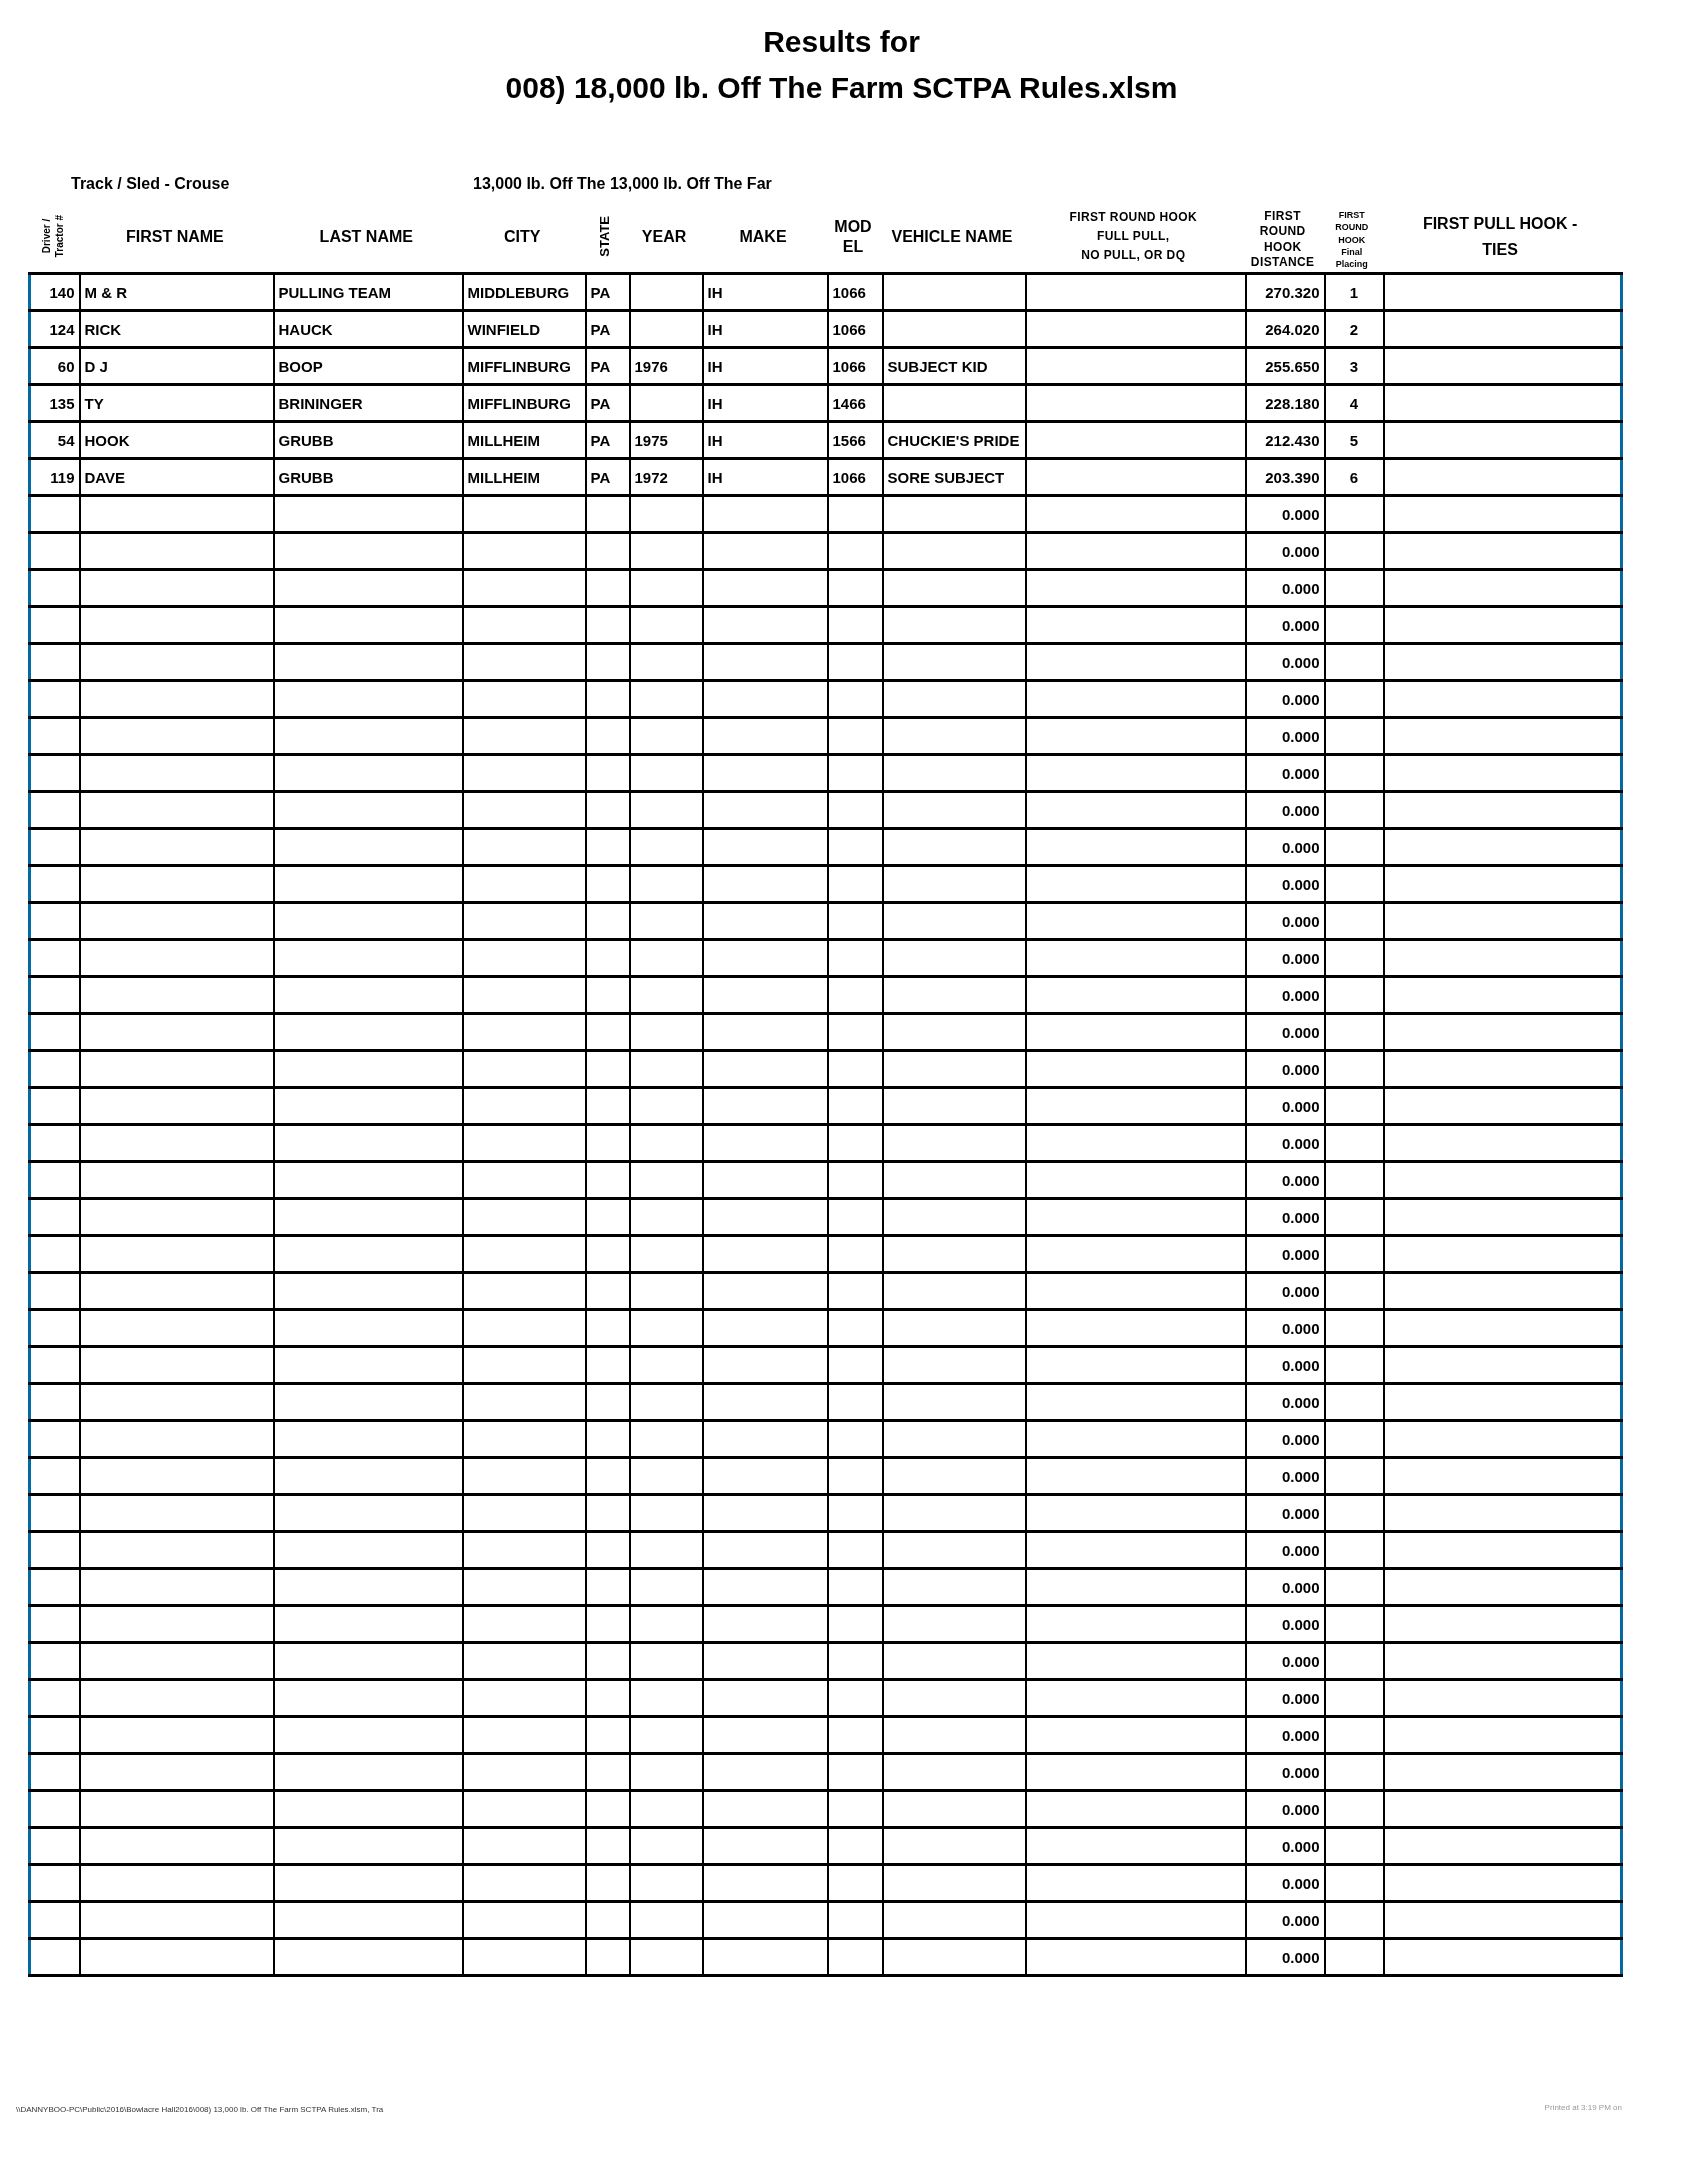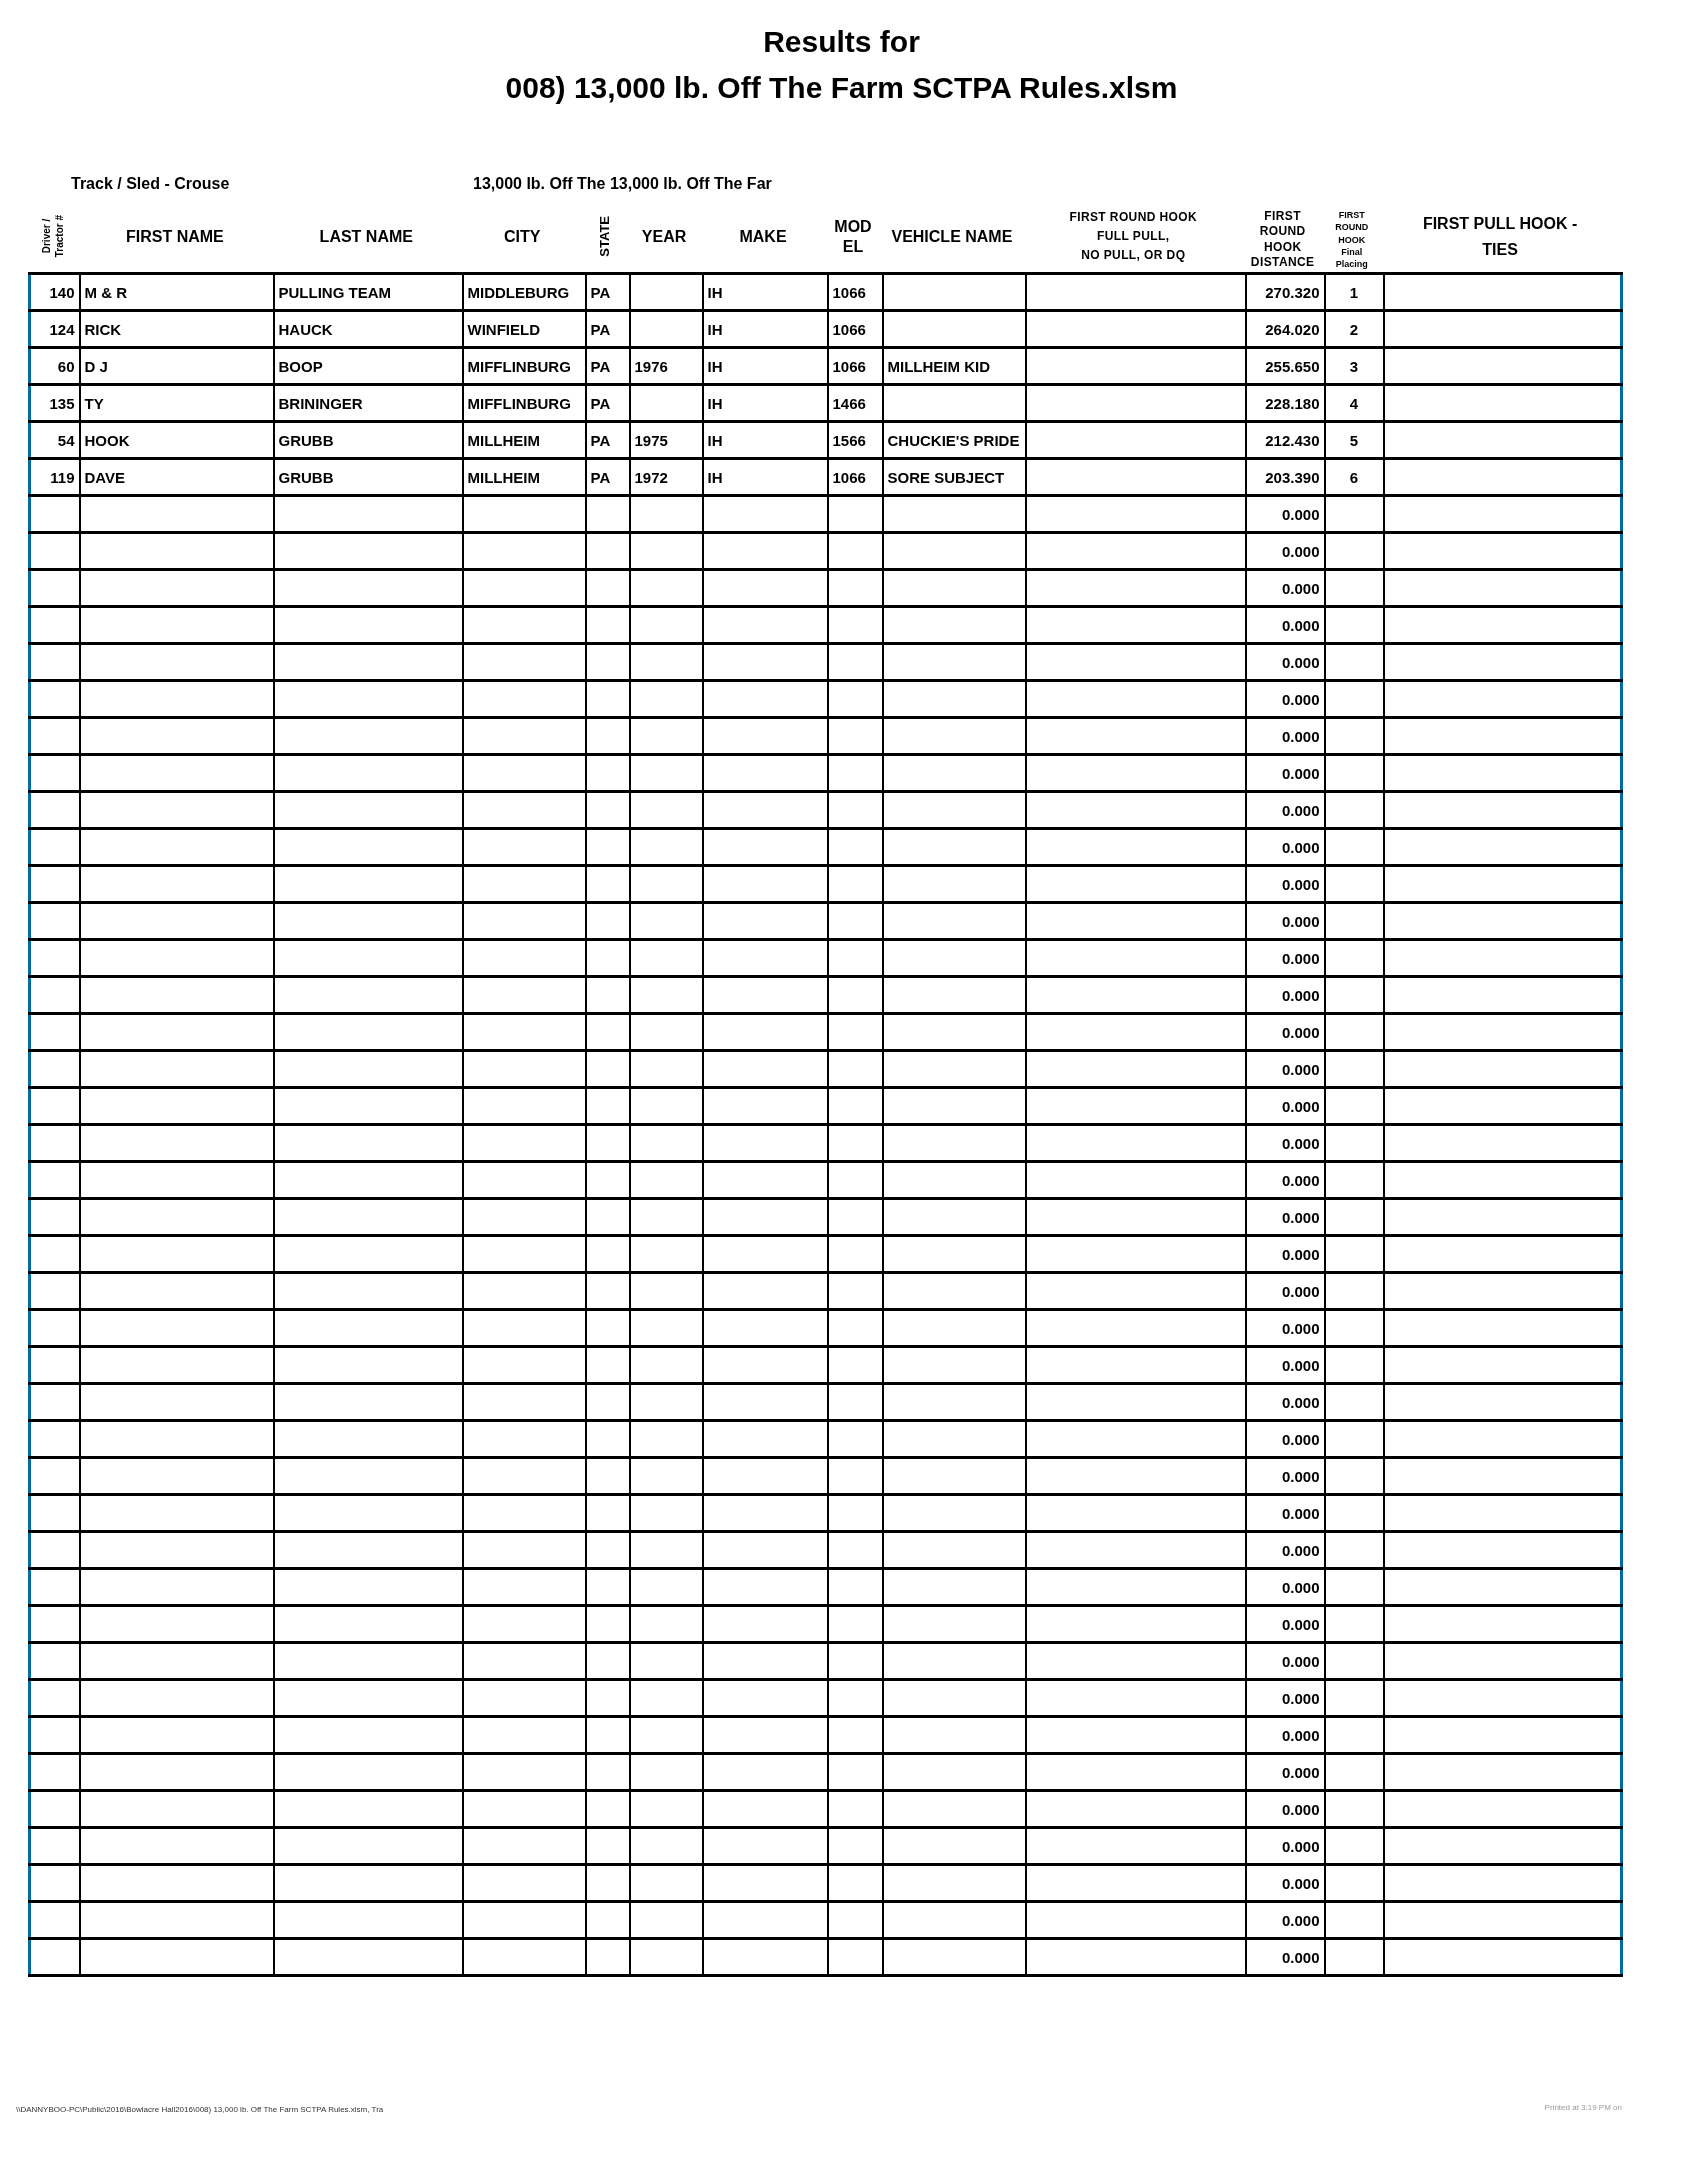--- a/index.html
+++ b/index.html
@@ -84,21 +84,21 @@
   .footer-left  { position:absolute; left:16px;  top:2105px; font-size:8px; color:#333; white-space:nowrap; }
   .footer-right { position:absolute; right:61px; top:2103px; font-size:8px; color:#9a9a9a; white-space:nowrap; }
 </style>
 </head>
 <body>
 
 <div class="page">
 
   <div class="title-block">
     <div class="title-line1">Results for</div>
-    <div class="title-line2">008) 13,000 lb. Off The Farm SCTPA Rules.xlsm</div>
+    <div class="title-line2">008) 18,000 lb. Off The Farm SCTPA Rules.xlsm</div>
   </div>
 
   <div class="meta-row">
     <span class="meta-track">Track / Sled - Crouse</span>
     <span class="meta-class">13,000 lb. Off The 13,000 lb. Off The Far</span>
   </div>
 
   <div class="thead-row">
     <div class="th th-driver"><span class="vert">Driver /
 Tractor #</span></div>
@@ -176,21 +176,21 @@
         </tr>
         <tr>
           <td class="col-num">60</td>
           <td class="col-first">D J</td>
           <td class="col-last">BOOP</td>
           <td class="col-city">MIFFLINBURG</td>
           <td class="col-state">PA</td>
           <td class="col-year">1976</td>
           <td class="col-make">IH</td>
           <td class="col-model">1066</td>
-          <td class="col-vehicle">MILLHEIM KID</td>
+          <td class="col-vehicle">SUBJECT KID</td>
           <td class="col-full_pull"></td>
           <td class="col-distance">255.650</td>
           <td class="col-placing">3</td>
           <td class="col-ties"></td>
         </tr>
         <tr>
           <td class="col-num">135</td>
           <td class="col-first">TY</td>
           <td class="col-last">BRININGER</td>
           <td class="col-city">MIFFLINBURG</td>

